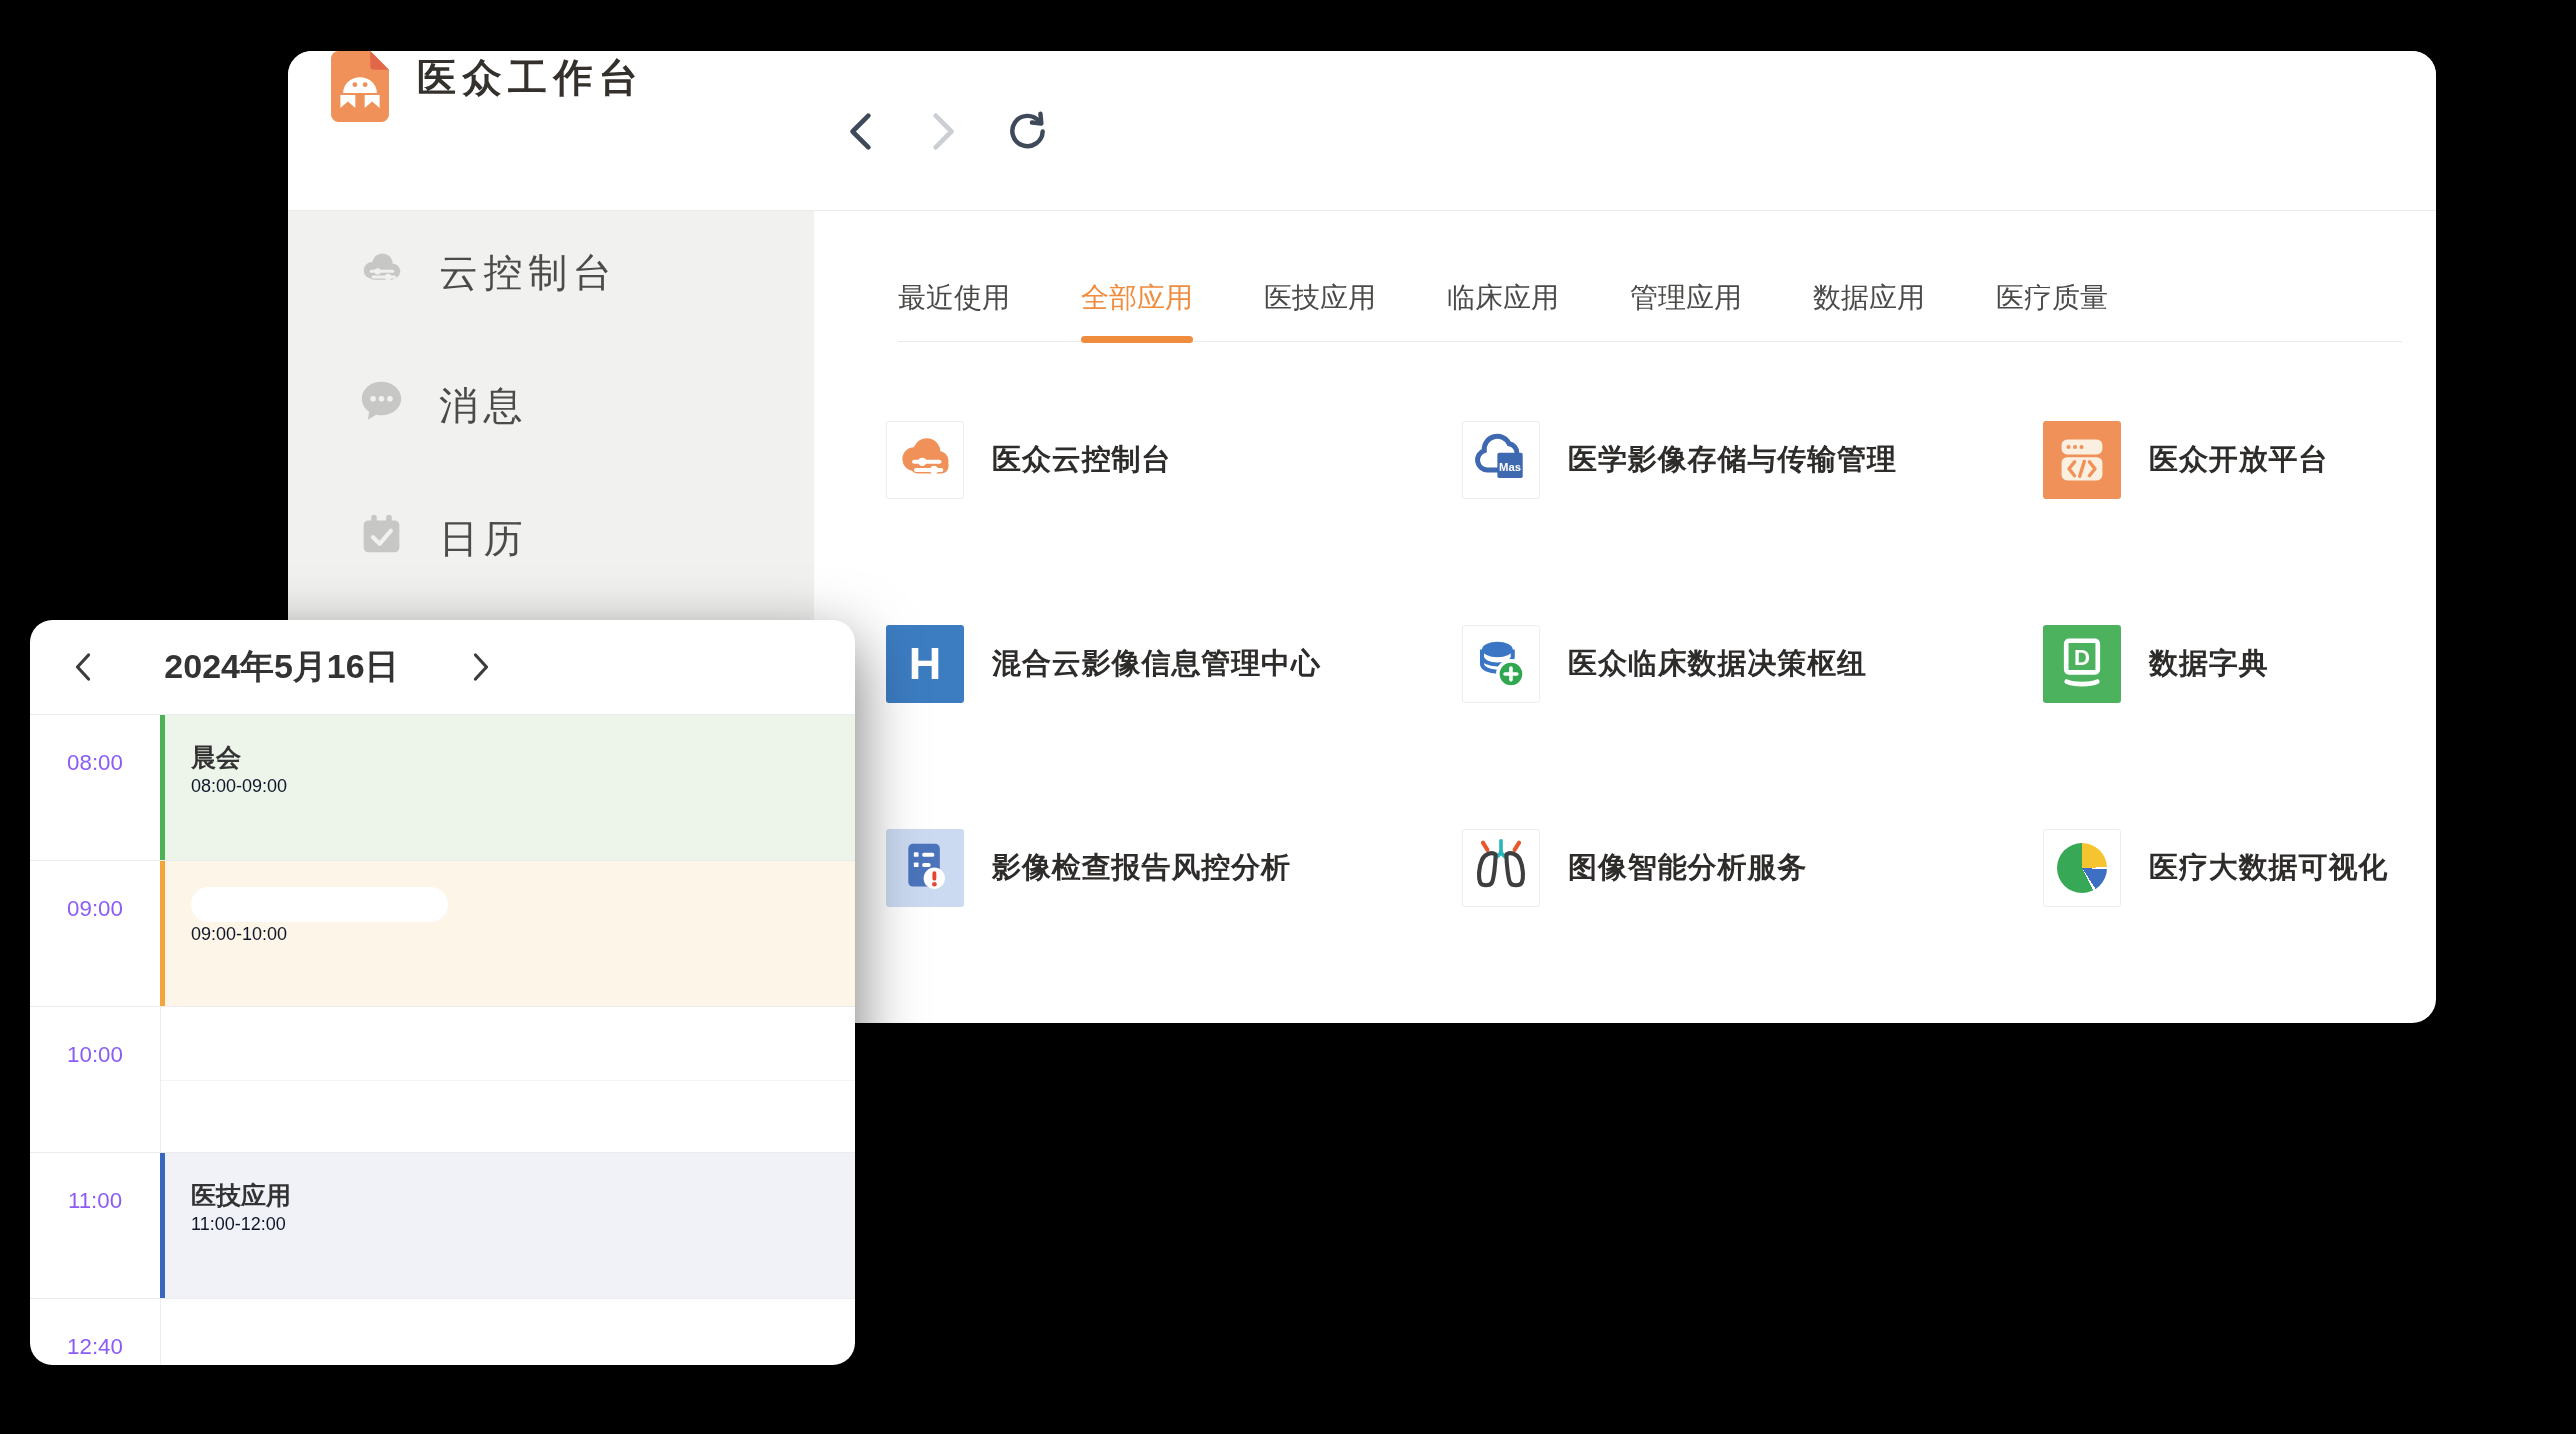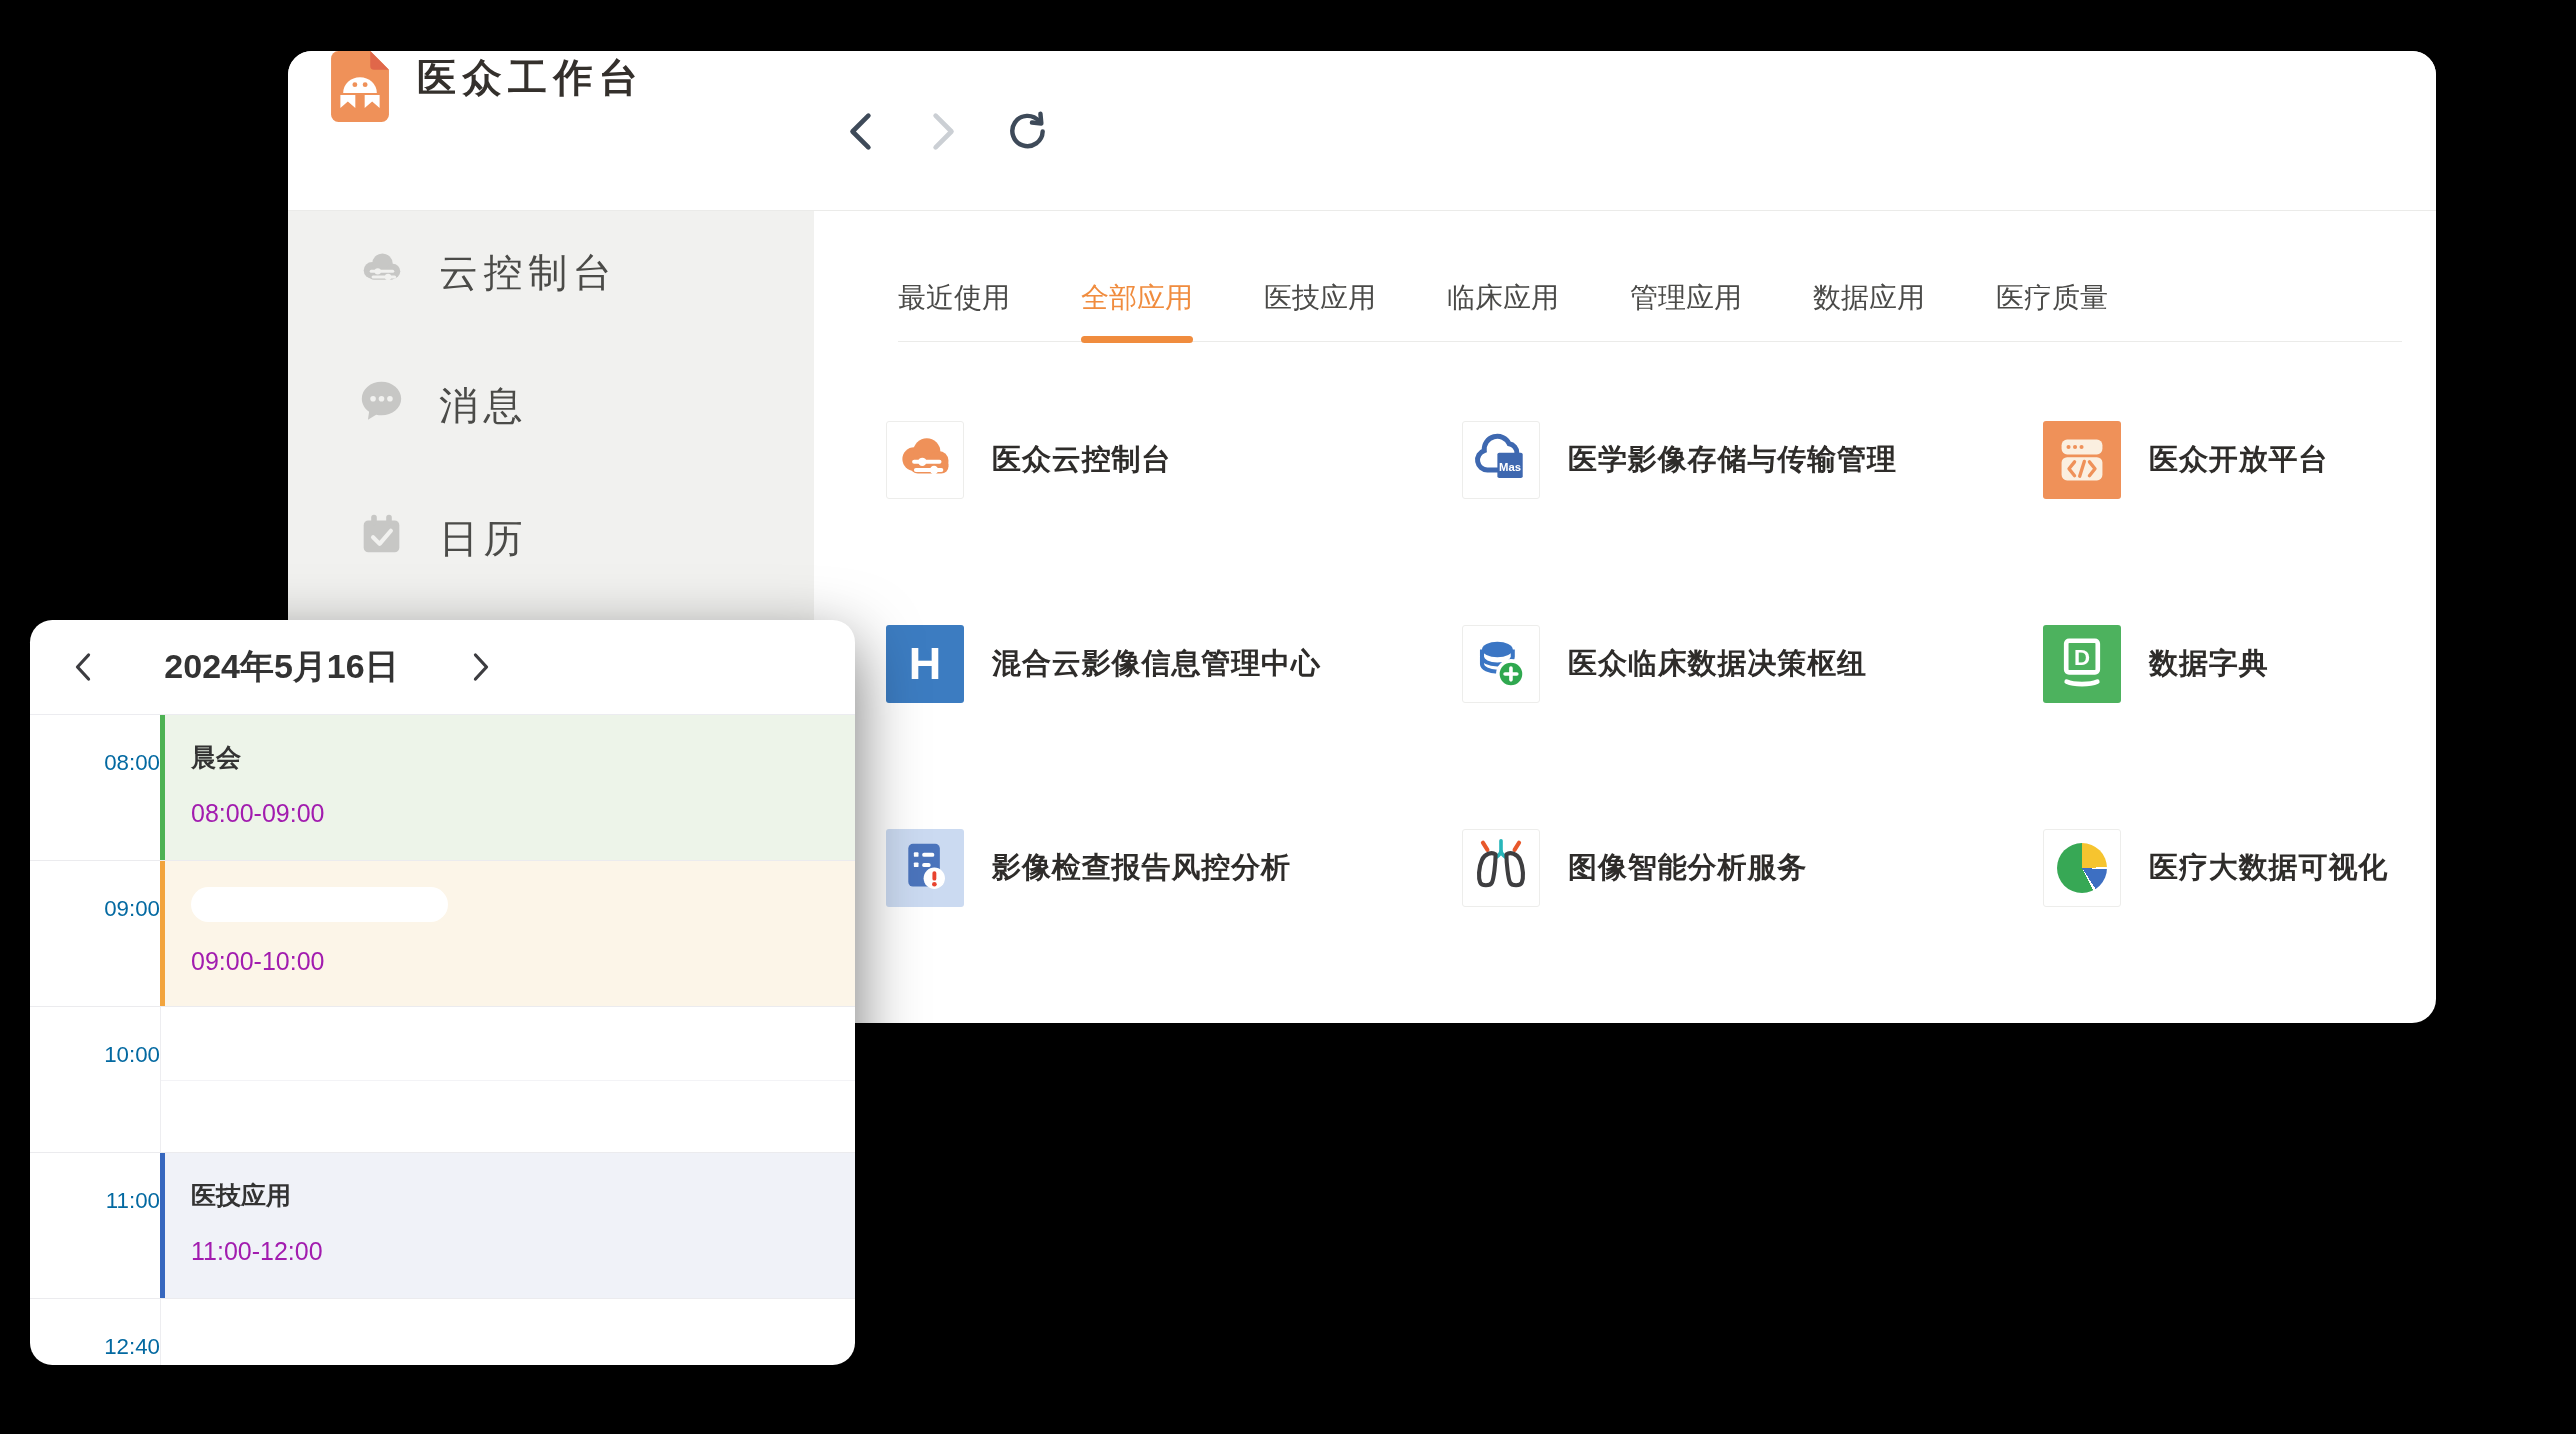--- a/index.html
+++ b/index.html
@@ -43,28 +43,28 @@
 
   
   .cal{position:absolute;left:30px;top:620px;width:825px;height:745px;background:#fff;border-radius:22.3px;overflow:hidden;box-shadow:0 22.3px 65px rgba(0,0,0,.55)}
   .cal-header{height:95px;display:flex;align-items:center;border-bottom:0.9px solid #ececf0;padding-left:34px;box-sizing:border-box}
   .cal-arrow{width:37px;height:37px;display:flex;align-items:center;justify-content:center}
   .cal-date{width:361px;text-align:center;font-size:34px;font-weight:600;color:#333}
   .cal-grid{position:relative;height:650px}
   .cal-vline{position:absolute;left:130px;top:0;bottom:0;width:0.9px;background:#ededf0}
   .cal-row{height:146px;border-bottom:0.9px solid #ebebee;box-sizing:border-box;position:relative}
   .cal-row::after{content:"";position:absolute;left:130px;right:0;top:50%;height:0.9px;background:#f3f3f6}
-  .cal-time{display:block;width:130px;text-align:right;padding-top:35px;font-size:22.3px;color:#0369a1;box-sizing:border-box}
+  .cal-time{display:block;width:130px;text-align:center;padding-top:35px;font-size:22.3px;color:#8b5cf6;box-sizing:border-box}
   .cal-events{position:absolute;left:130px;top:0;right:0;bottom:0}
   .event{position:absolute;left:0;right:0;height:145px;box-sizing:border-box;padding:26px 0 0 26px;border-left:5.6px solid}
   .ev-green{top:0;border-color:#4db253;background:#edf4e9}
   .ev-orange{top:146px;border-color:#f2a43d;background:#fcf5e8}
   .ev-blue{top:438px;border-color:#3767be;background:#f0f2f8}
   .ev-title{font-size:25px;font-weight:600;color:#333}
-  .ev-time{font-size:25px;color:#a21caf;margin-top:25px}
+  .ev-time{font-size:18px;color:#0f172a;margin-top:2px}
   .ev-pill{width:257px;height:35px;border-radius:17.7px;background:#fff}
 </style>
 </head>
 <body>
 
 <div class="window">
   <div class="win-header">
     <svg class="logo" viewBox="0 0 62 76">
       <path d="M8 0 H42 L62 20 V68 a8 8 0 0 1 -8 8 H8 a8 8 0 0 1 -8 -8 V8 a8 8 0 0 1 8 -8 Z" fill="#ef9159"></path>
       <path d="M42 0 L62 20 H46 a4 4 0 0 1 -4 -4 Z" fill="#e0674a"></path>

